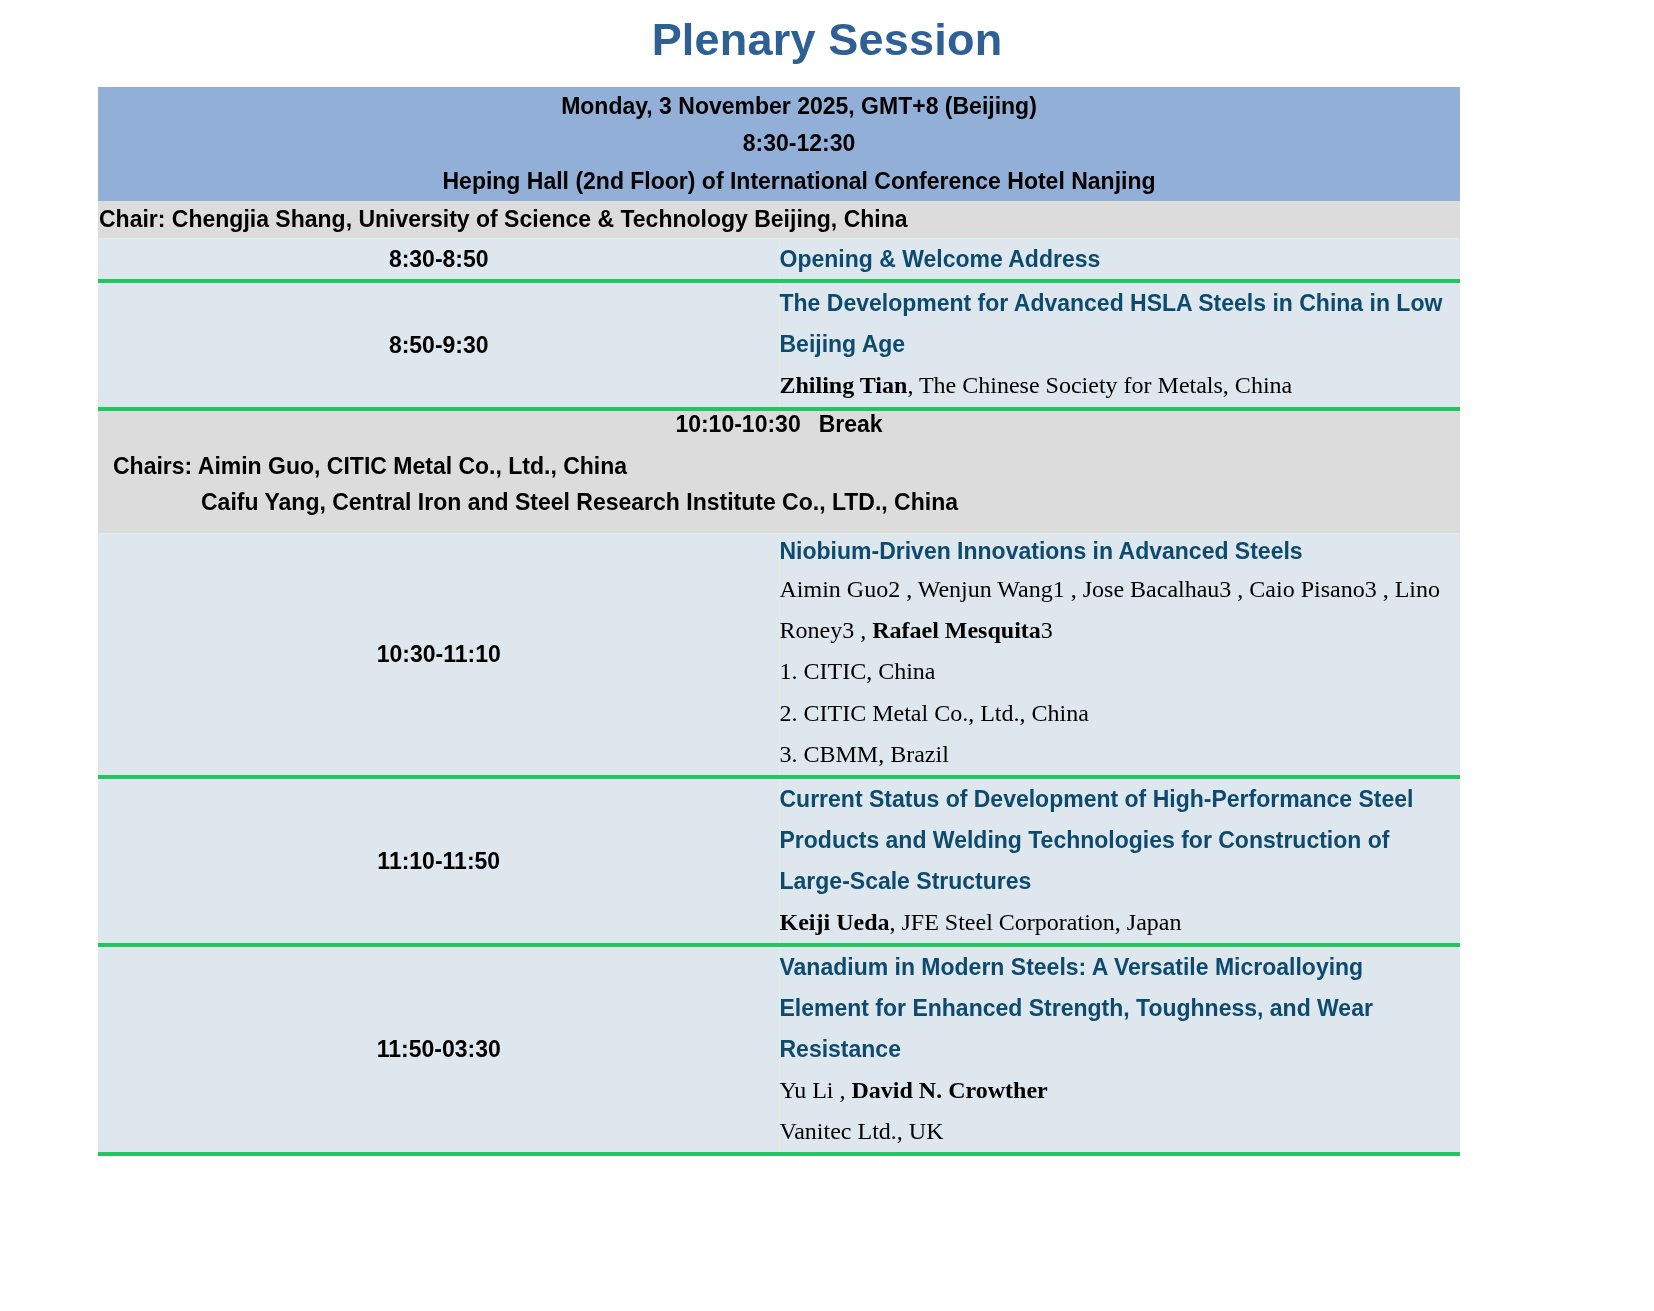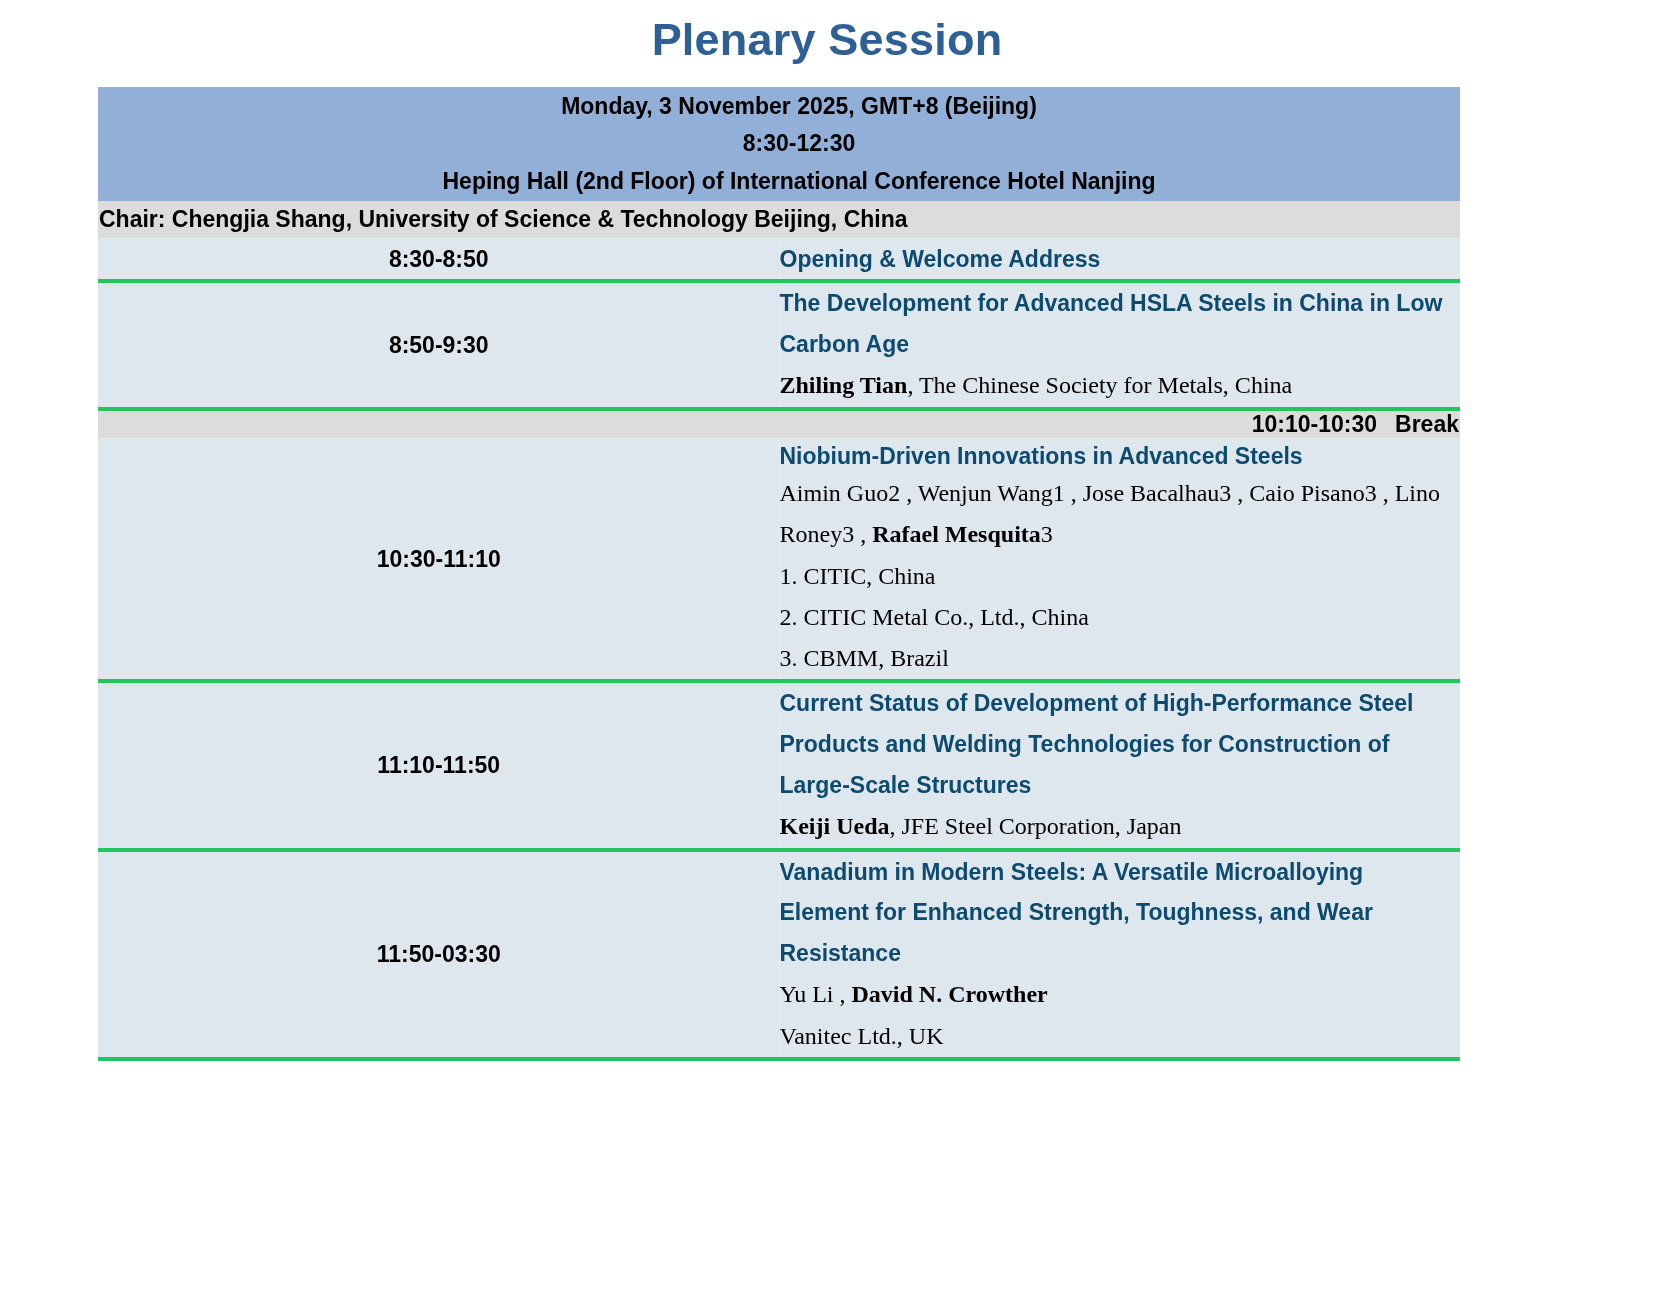--- a/index.html
+++ b/index.html
@@ -72,21 +72,21 @@
     padding: 10px 10px 12px 14px;
   }
   .chair-line { display: block; }
   .chair-line.indent { padding-left: 88px; }
   
   .break-cell {
     background: #dcdcdc;
     color: #000000;
     font-weight: bold;
     font-size: 23px;
-    text-align: right;
+    text-align: center;
     padding: 13px 10px 13px 10px;
     border-left: 1px solid #dcdcdc;
     border-right: 1px solid #dcdcdc;
   }
   .break-gap { display: inline-block; width: 18px; }
   
   tr.session td {
     background: #dee6ee;
     border-top: 1px solid #dff0e0;
     border-bottom: 4px solid #22c55e;
@@ -158,30 +158,36 @@
         <tr class="session">
           <td class="time-cell">8:30-8:50</td>
           <td class="detail-cell">
             <p class="talk-title">Opening &amp; Welcome Address</p>
           </td>
         </tr>
 
         <tr class="session">
           <td class="time-cell">8:50-9:30</td>
           <td class="detail-cell">
-            <p class="talk-title">The Development for Advanced HSLA Steels in China in Low Carbon Age</p>
+            <p class="talk-title">The Development for Advanced HSLA Steels in China in Low Beijing Age</p>
             <p class="talk-people"><span></span><b>Zhiling Tian</b><span>, The Chinese Society for Metals, China</span></p>
           </td>
         </tr>
 
 
         <tr>
           <td class="break-cell" colspan="2"><span>10:10-10:30</span><span class="break-gap"></span><span>Break</span></td>
         </tr>
 
+        <tr>
+          <td class="chair-cell multi" colspan="2">
+            <span class="chair-line">Chairs: Aimin Guo, CITIC Metal Co., Ltd., China</span>
+            <span class="chair-line indent">Caifu Yang, Central Iron and Steel Research Institute Co., LTD., China</span>
+          </td>
+        </tr>
 
         <tr class="session row-pad-sm">
           <td class="time-cell">10:30-11:10</td>
           <td class="detail-cell">
             <p class="talk-title">Niobium-Driven Innovations in Advanced Steels</p>
             <p class="talk-people"><span>Aimin Guo2 , Wenjun Wang1 , Jose Bacalhau3 , Caio Pisano3 , Lino Roney3 , </span><b>Rafael Mesquita</b><span>3</span></p>
             <p class="affil-line">1. CITIC, China</p>
             <p class="affil-line">2. CITIC Metal Co., Ltd., China</p>
             <p class="affil-line">3. CBMM, Brazil</p>
           </td>

